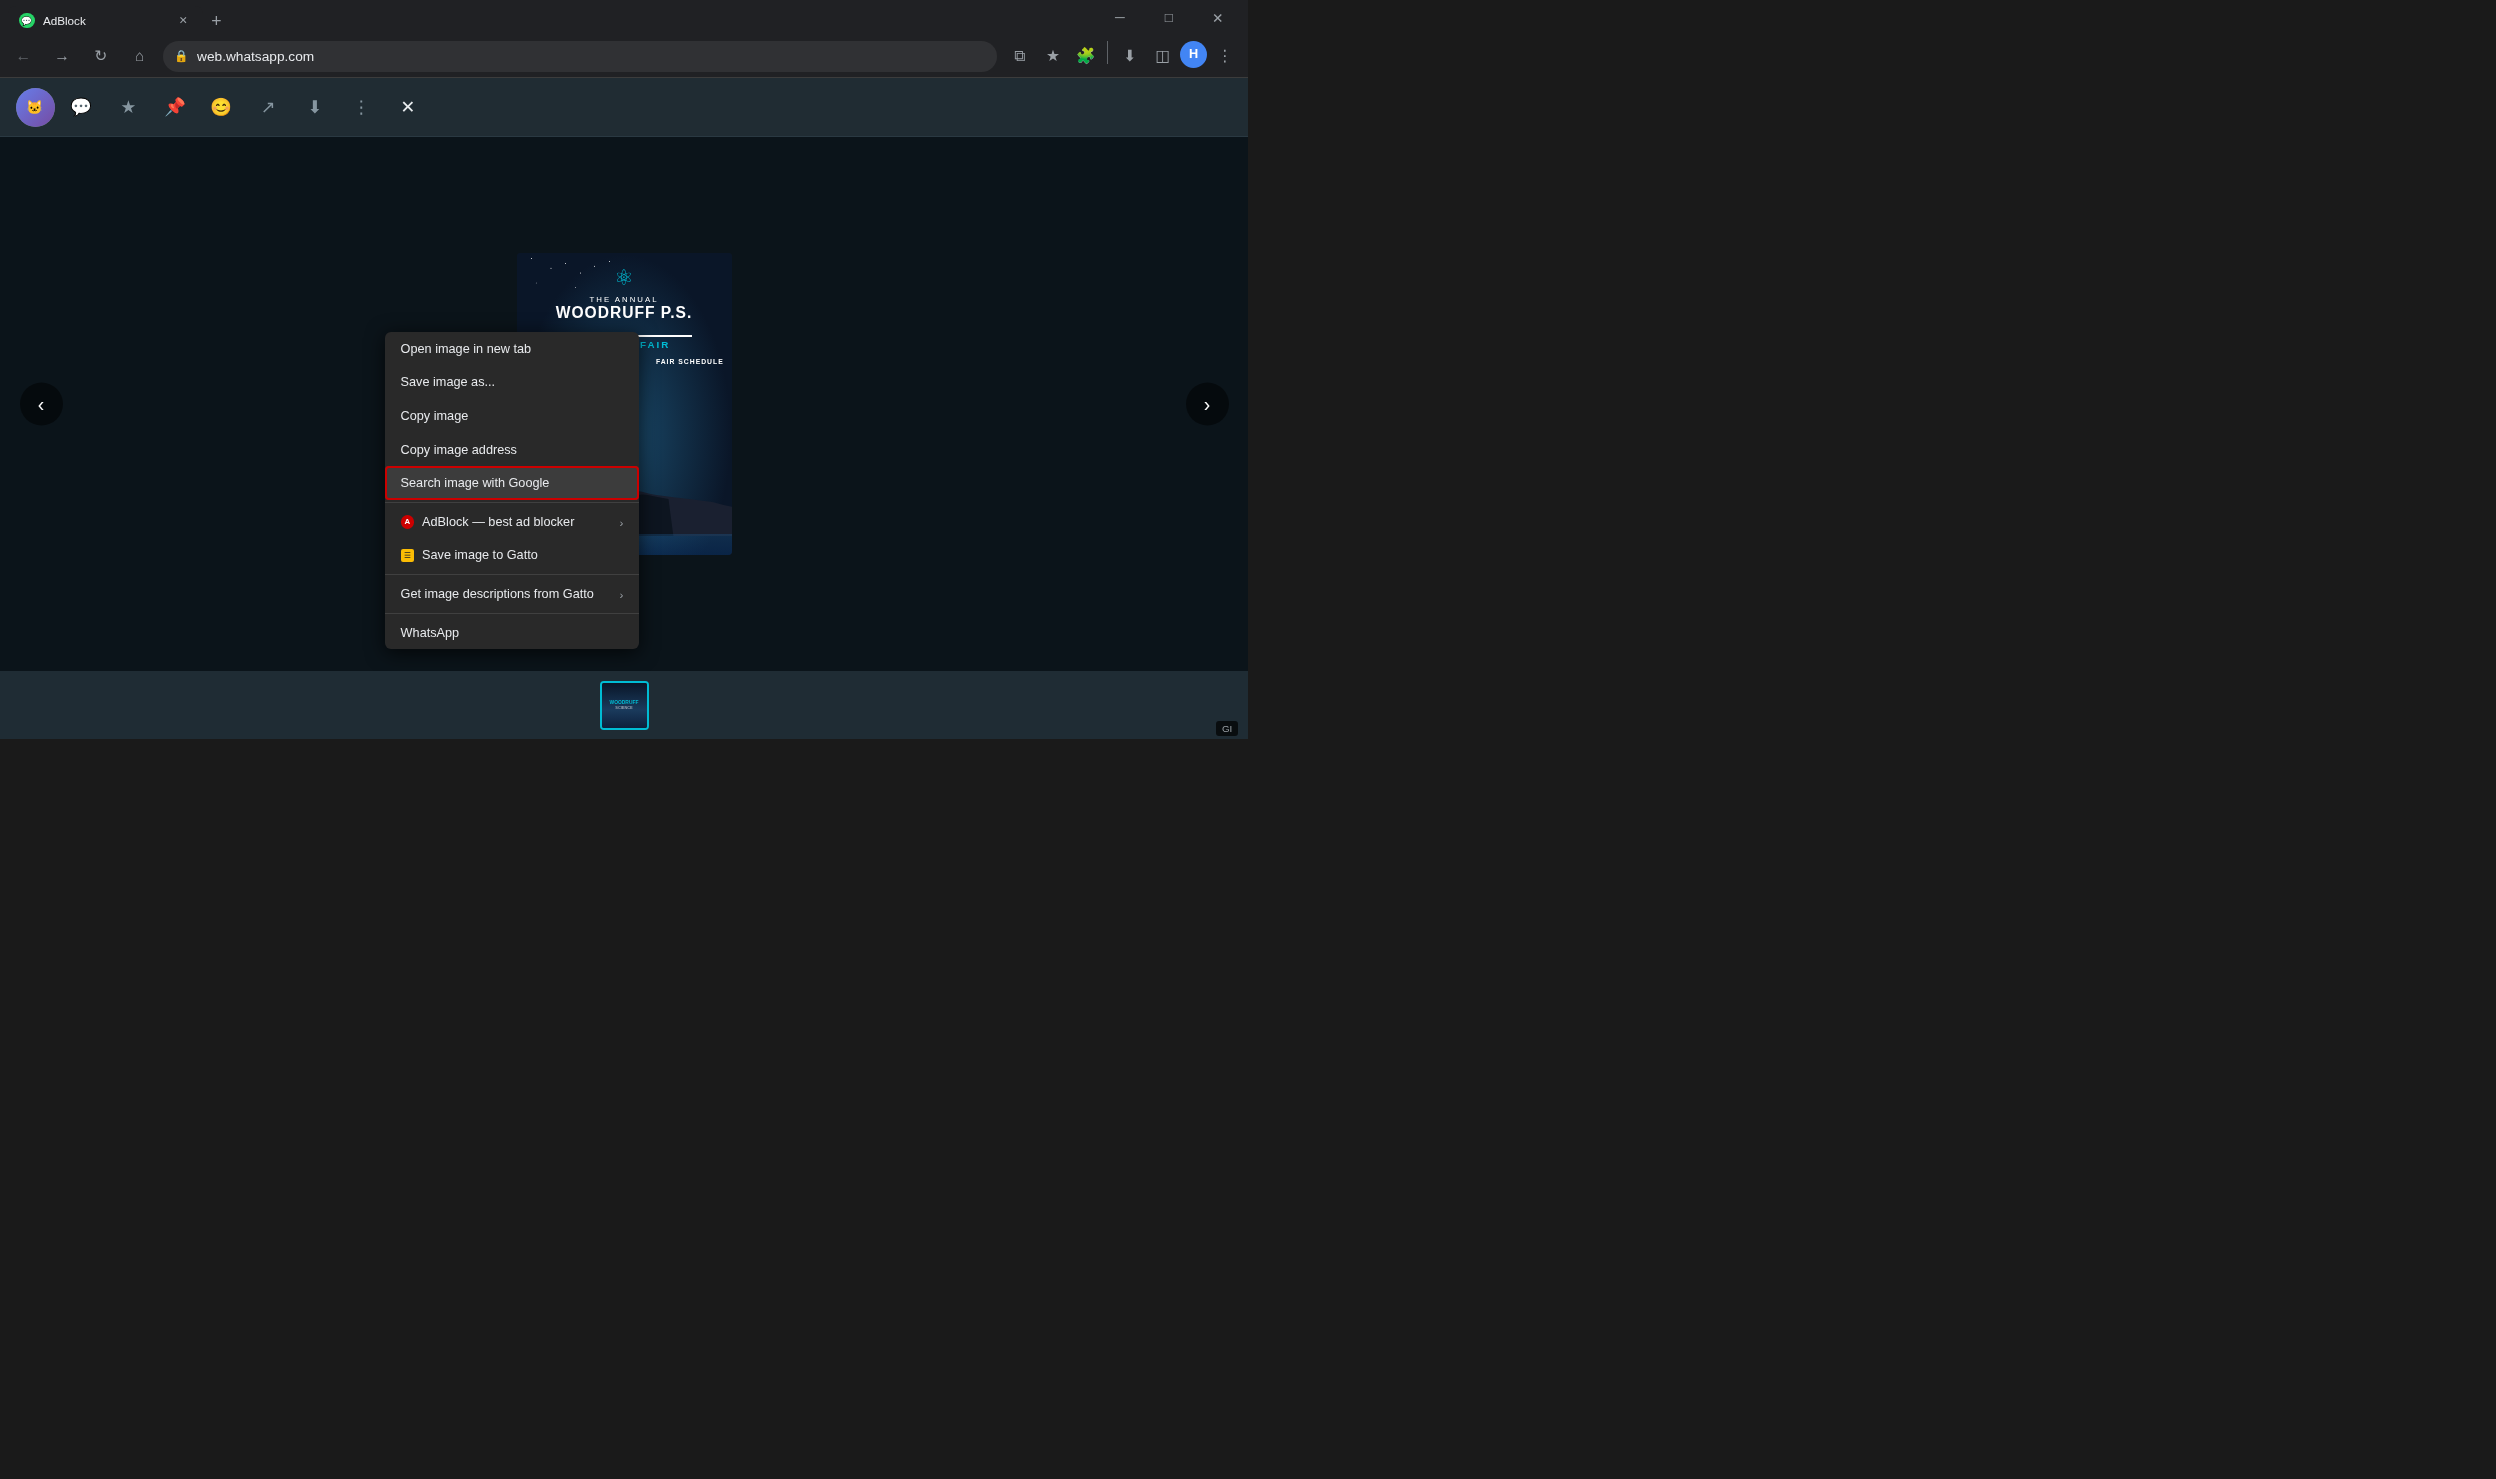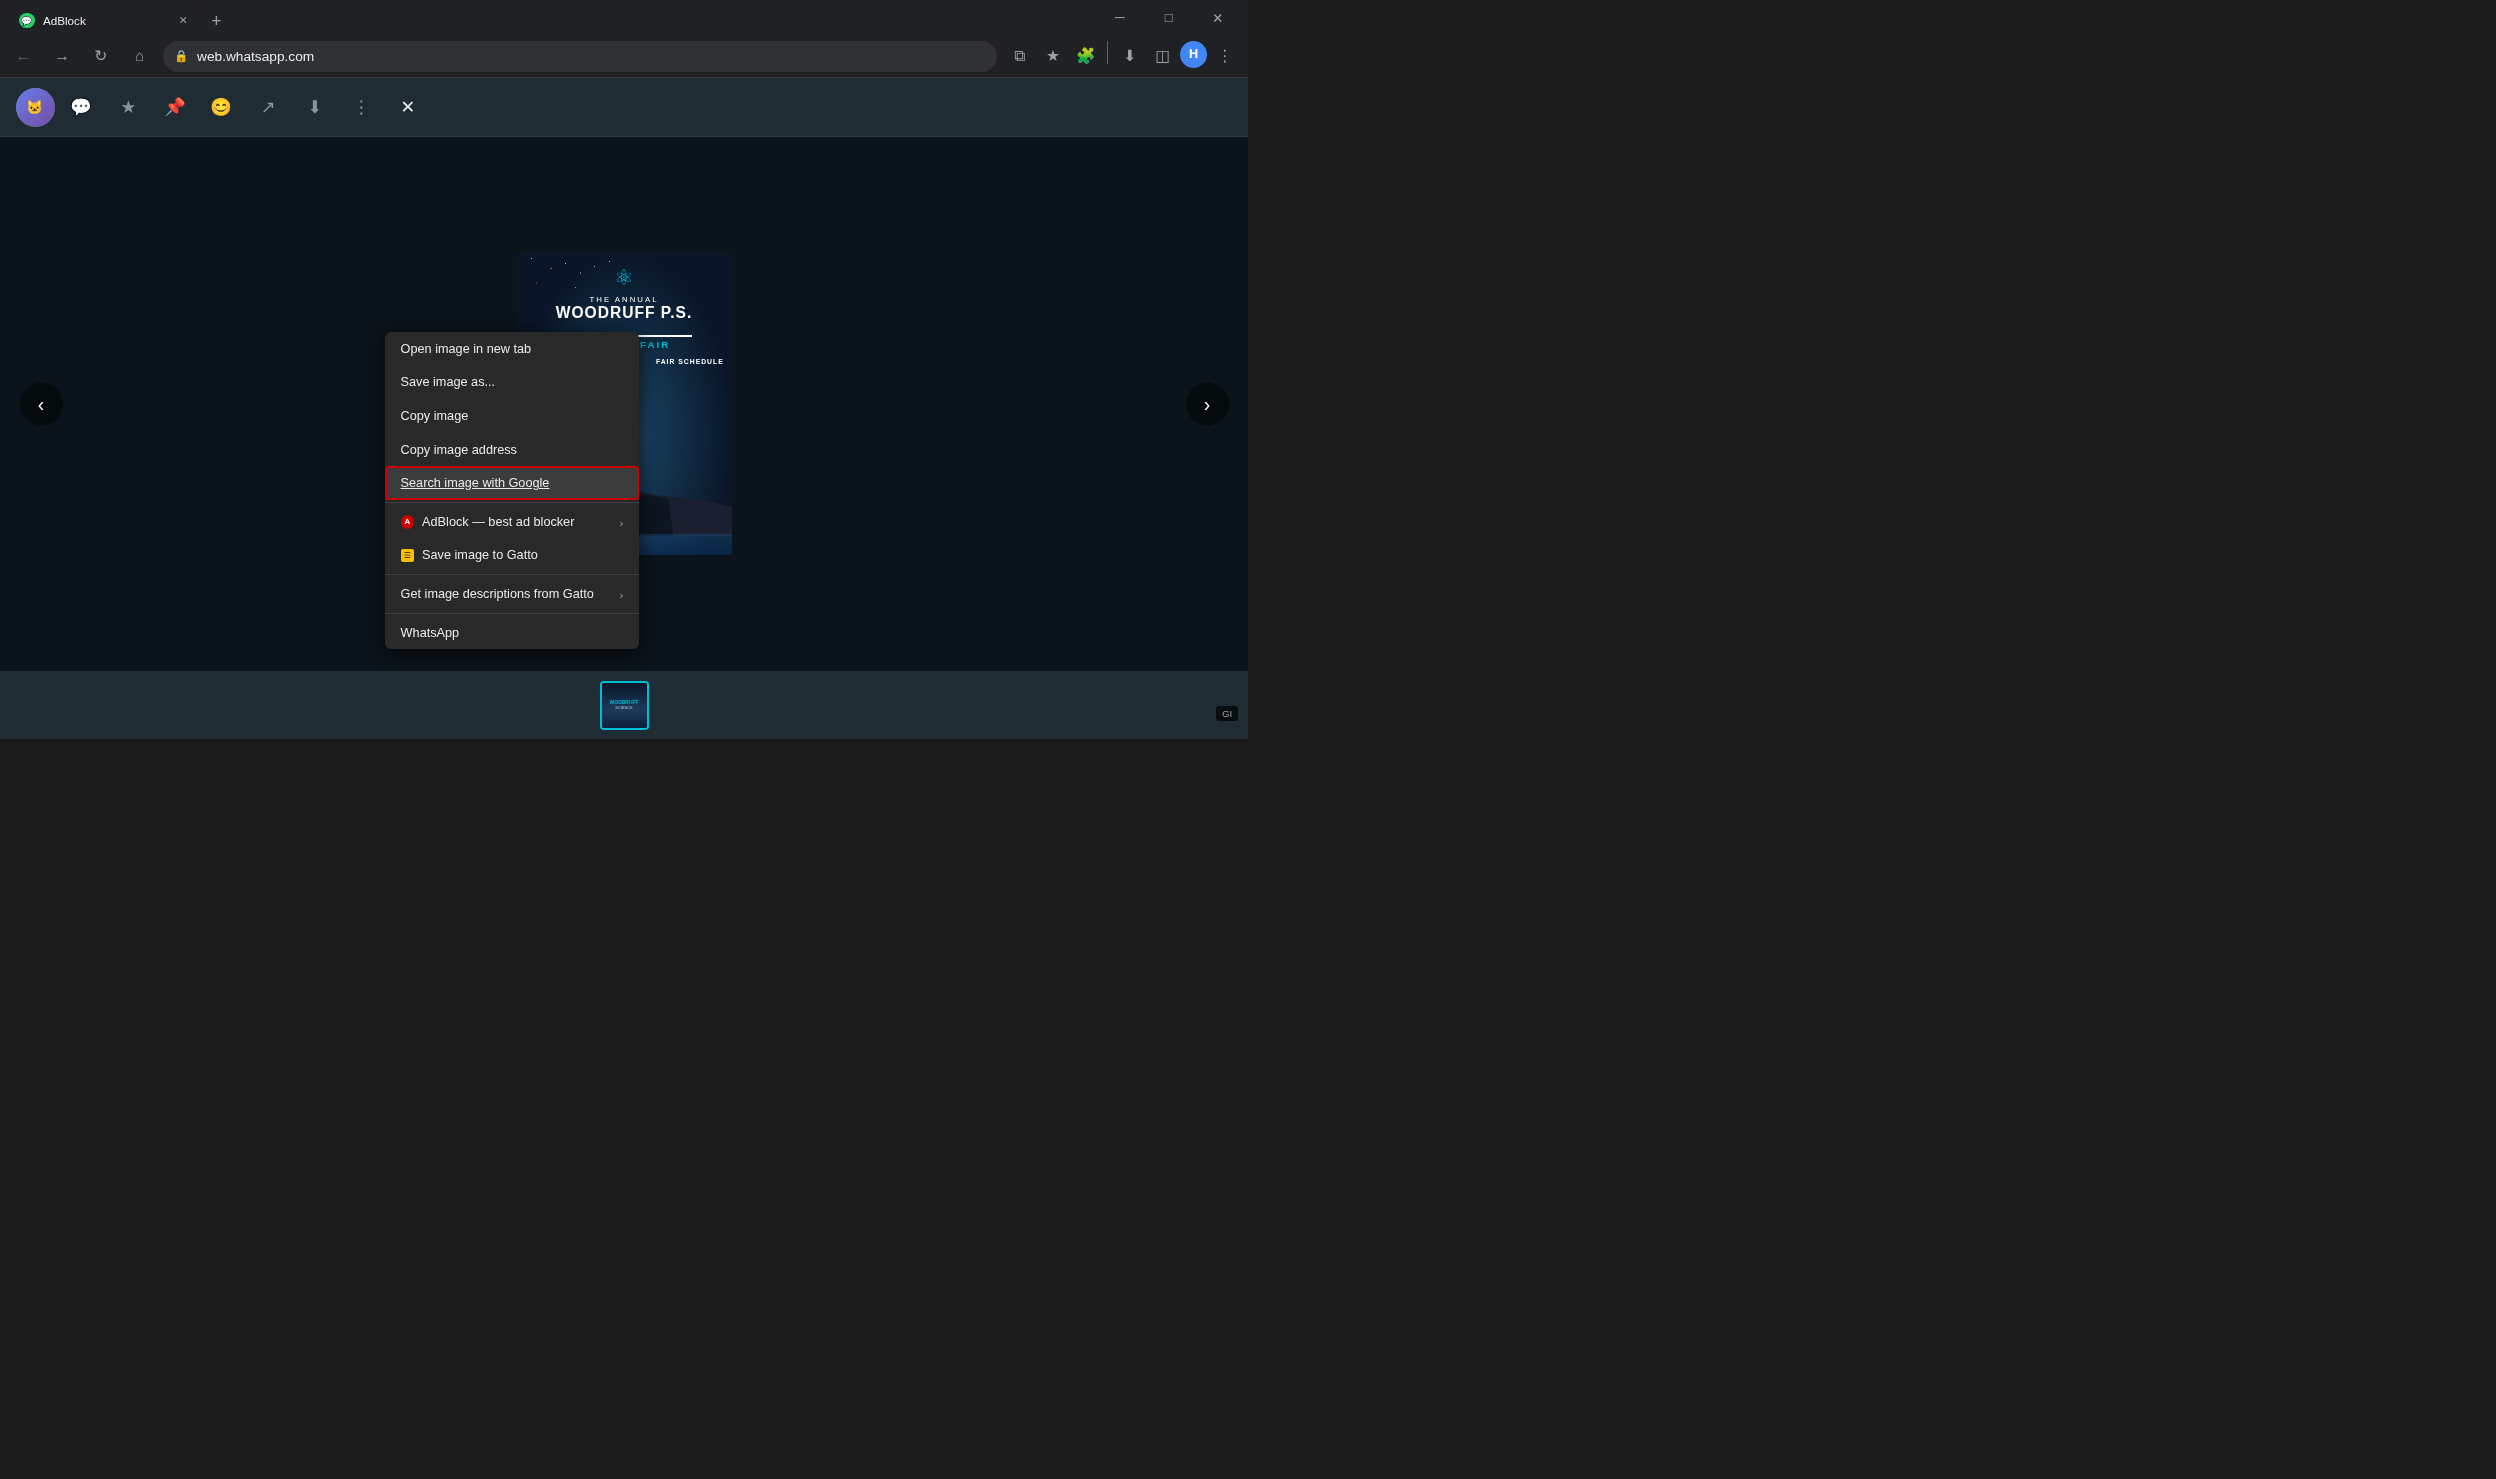--- a/index.html
+++ b/index.html
@@ -399,21 +399,20 @@
       align-items: flex-end;
       justify-content: space-between;
       gap: 7.8px;
       user-select: none;
     }
     .context-menu-item.highlighted {
       background: #3c3c3c;
       outline: 2px solid #cc0000;
       outline-offset: -2px;
       border-radius: 3.9px;
-      text-decoration: underline;
     }
     .context-menu-item .item-left {
       display: flex;
       align-items: center;
       gap: 7.8px;
     }
     .context-menu-item .chevron-right {
       color: #9aa0a6;
       font-size: 11.7px;
     }
@@ -436,21 +435,21 @@
       background: #fbbc04;
       border-radius: 2px;
       display: flex; align-items: center; justify-content: center;
       font-size: 7.8px;
       color: #202124;
     }
 
     
     .watermark {
       position: absolute;
-      bottom: 18px;
+      bottom: 3px;
       right: 9.8px;
       background: rgba(0,0,0,0.7);
       padding: 2px 5.9px;
       border-radius: 2.9px;
       font-size: 9.8px;
       color: #9aa0a6;
       z-index: 5;
     }
   </style>
 </head>

